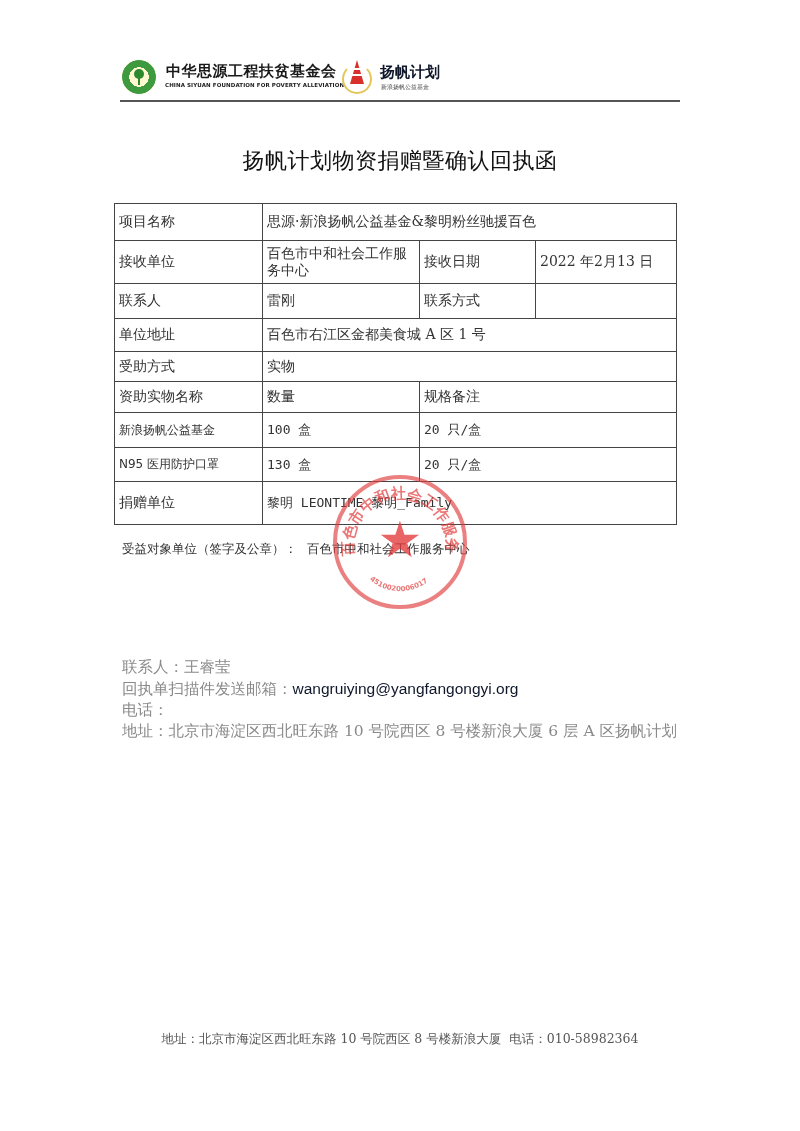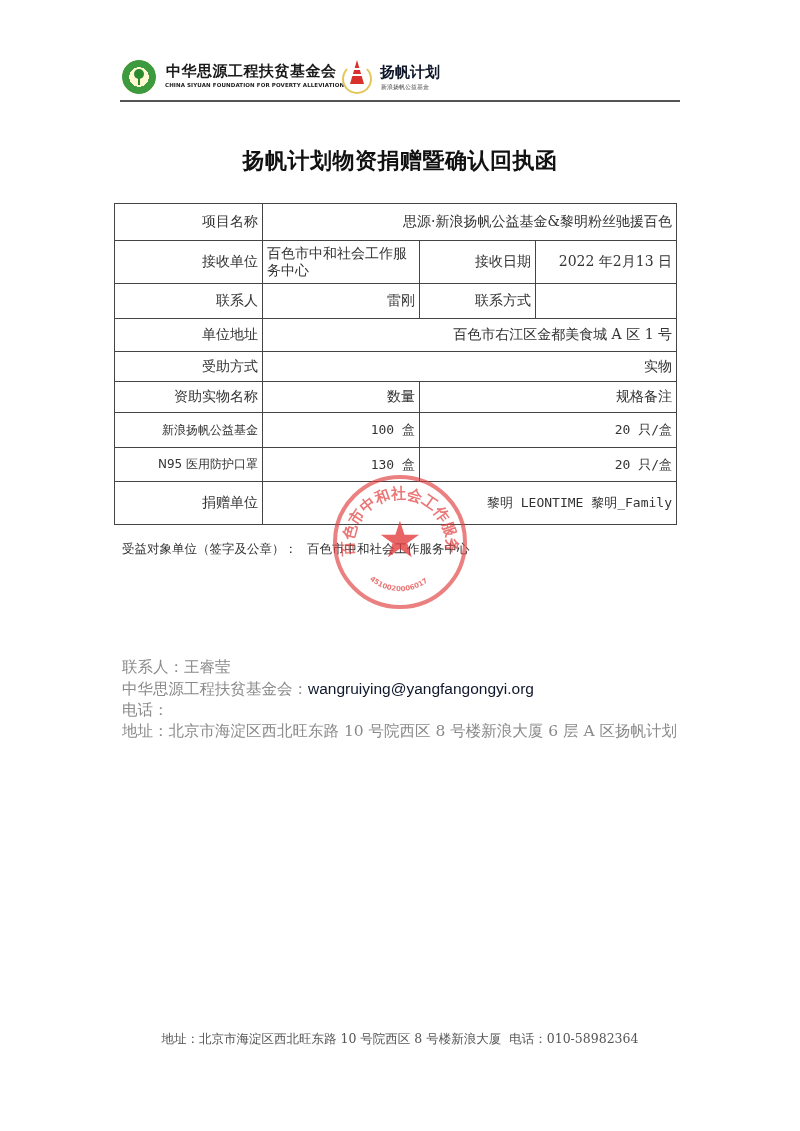--- a/index.html
+++ b/index.html
@@ -22,25 +22,25 @@
                  border-left: 7px solid transparent; border-right: 7px solid transparent; border-bottom: 24px solid #d8312b; }
   .logo2 .sail2 { position: absolute; left: 10px; top: 8px; width: 10px; height: 2px; background: #fff; }
   .logo2 .sail3 { position: absolute; left: 9px; top: 14px; width: 12px; height: 2px; background: #fff; }
   .prog-name { position: absolute; left: 260px; top: 5px; font-family: "DejaVu Sans", sans-serif; font-weight: bold;
                font-size: 15px; color: #0f172a; white-space: nowrap; }
   .prog-sub { position: absolute; left: 261px; top: 25px; font-family: "DejaVu Sans", sans-serif;
               font-size: 6px; color: #444; white-space: nowrap; }
   .header-rule { position: absolute; left: 120px; top: 100px; width: 560px; height: 2px; background: #555; }
 
   .doc-title { position: absolute; left: 0; top: 146px; width: 800px; text-align: center;
-               font-family: "DejaVu Sans", sans-serif; font-weight: bold; font-size: 22px; color: #111; letter-spacing: 0.5px; }
+               font-family: "DejaVu Sans", sans-serif; font-weight: normal; font-size: 22px; color: #111; letter-spacing: 0.5px; }
 
   table.form { position: absolute; left: 114px; top: 203px; width: 563px; border-collapse: collapse;
                font-size: 14px; color: #333; }
-  table.form td { border: 1.5px solid #444; text-align: right; padding: 0 4px; }
+  table.form td { border: 1.5px solid #444; text-align: left; padding: 0 4px; }
   td.lbl { width: 139px; }
   td.small { font-size: 12px; font-family: "DejaVu Sans", sans-serif; }
   td.left { text-align: left !important; line-height: 17px; }
   td.mono { font-family: "DejaVu Sans Mono", "Liberation Mono", monospace; font-size: 13px; }
 
   .beneficiary { position: absolute; left: 122px; top: 541px; font-family: "DejaVu Sans", sans-serif; font-size: 12.5px; color: #333; white-space: nowrap; }
   .beneficiary .val { margin-left: 10px; }
 
   .stamp { position: absolute; left: 333px; top: 475px; width: 134px; height: 134px; border-radius: 50%;
            border: 4px solid rgba(225,60,60,0.65); box-sizing: border-box; pointer-events: none; }
@@ -137,20 +137,20 @@
       <path id="botArc" d="M 28 96 A 46 46 0 0 0 98 96"></path>
     </defs>
     <text font-size="15"><textPath href="#topArc" startOffset="2%">百色市中和社会工作服务中心</textPath></text>
     <text font-size="7"><textPath href="#botArc" startOffset="8%">4510020006017</textPath></text>
   </svg>
   <div class="star">★</div>
 </div>
 
 <div class="contact">
   <div>联系人：王睿莹</div>
-  <div><span>中华思源工程扶贫基金会：</span><span class="email">wangruiying@yangfangongyi.org</span></div>
+  <div><span>回执单扫描件发送邮箱：</span><span class="email">wangruiying@yangfangongyi.org</span></div>
   <div>电话：</div>
   <div>地址：北京市海淀区西北旺东路 10 号院西区 8 号楼新浪大厦 6 层 A 区扬帆计划</div>
 </div>
 
 <div class="footer">
   <span>地址：北京市海淀区西北旺东路 10 号院西区 8 号楼新浪大厦</span><span class="phone">电话：010-58982364</span>
 </div>
 
 </body></html>

